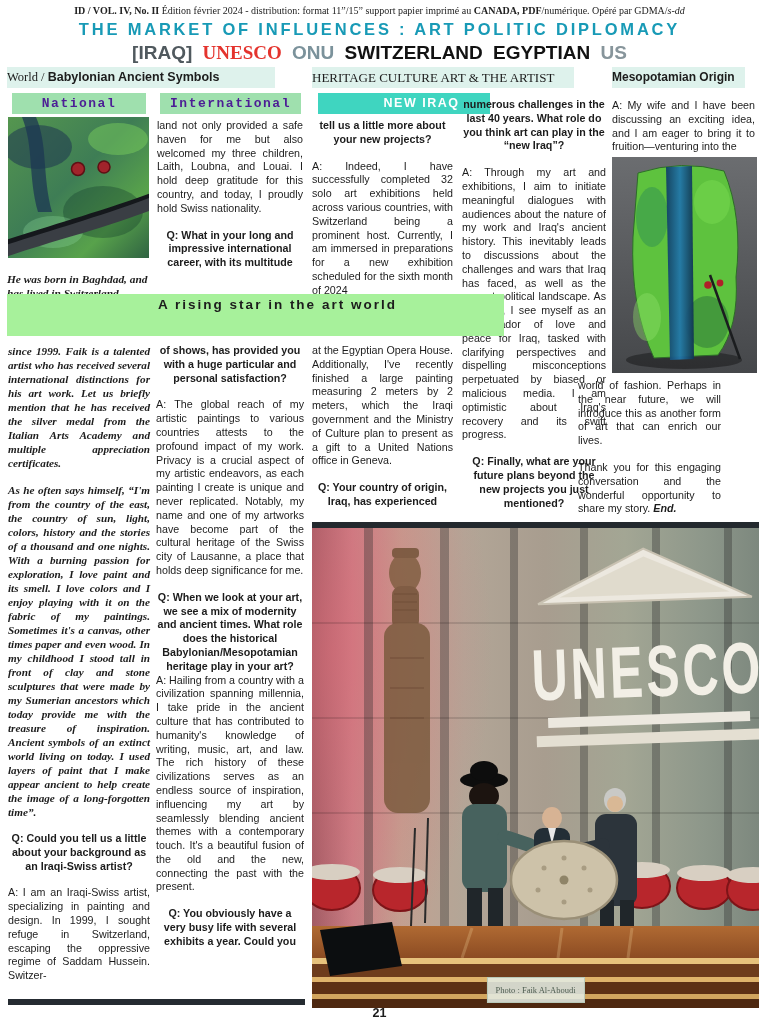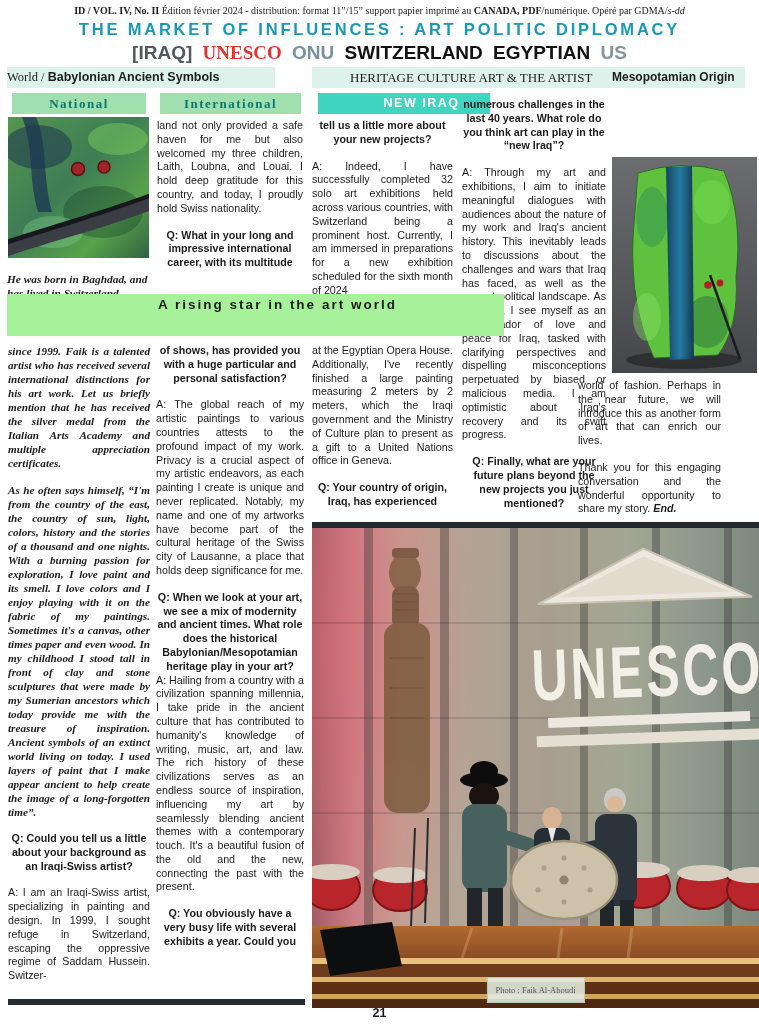--- a/index.html
+++ b/index.html
@@ -17,24 +17,24 @@
   .sub-title .iraq{color:#50595e;}
   .sub-title .unesco{color:#e4332d;font-family:"Liberation Serif",serif;}
   .sub-title .onu{color:#7b929b;}
   .sub-title .sw{color:#121212;}
   .sub-title .us{color:#87959b;}
   
   .mintbox{background:#def2ec;height:21px;line-height:21px;text-align:left;}
   .hdr-left{top:67px;left:7px;width:268px;font-size:12.5px;}
   .hdr-left .pre{font-family:"Liberation Serif",serif;}
   .hdr-left .b{font-weight:700;}
-  .hdr-center{top:67px;left:312px;width:262px;font-family:"Liberation Serif",serif;font-size:13px;padding-left:38px;}
+  .hdr-center{top:67px;left:312px;width:262px;font-family:"Liberation Serif",serif;font-size:13px;}
   .hdr-right{top:67px;left:612px;width:133px;font-weight:700;font-size:12px;}
   .greenlab{top:93px;height:21px;line-height:21px;text-align:center;background:#9fe0ae;
-            font-family:Liberation Serif, serif;font-weight:700;font-size:13px;color:#0f766e;letter-spacing:1.5px;}
+            font-family:Liberation Mono, monospace;font-weight:700;font-size:13px;color:#4c1d95;letter-spacing:1.5px;}
   .lab-nat{left:12px;width:134px;}
   .lab-int{left:160px;width:141px;}
   .lab-new{left:318px;width:137px;background:#3fd5c0;color:#ffffff;
            font-family:"Liberation Sans",sans-serif;font-size:12.5px;letter-spacing:1.5px;padding-left:35px;}
   
   .bt{font-size:10.7px;line-height:13.8px;text-align:justify;}
   .qt{font-size:10.7px;line-height:13.8px;font-weight:700;text-align:center;}
   .gap{height:13px;}
   .serifp{font-family:"Liberation Serif",serif;font-style:italic;font-weight:600;
           font-size:11.2px;line-height:14px;text-align:justify;}
@@ -121,20 +121,21 @@
   </div>
 
   <div class="abs" style="top:98px;left:462px;width:144px;">
     <div class="qt">numerous challenges in the last 40 years. What role do you think art can play in the “new Iraq”?</div>
     <div class="gap"></div>
     <div class="bt">A: Through my art and exhibitions, I aim to initiate meaningful dialogues with audiences about the nature of my work and Iraq's ancient history. This inevitably leads to discussions about the challenges and wars that Iraq has faced, as well as the current political landscape. As an artist, I see myself as an ambassador of love and peace for Iraq, tasked with clarifying perspectives and dispelling misconceptions perpetuated by biased or malicious media. I am optimistic about Iraq's recovery and its swift progress.</div>
     <div class="gap"></div>
     <div class="qt">Q: Finally, what are your future plans beyond the new projects you just mentioned?</div>
   </div>
 
+  <div class="abs bt" style="top:99px;left:612px;width:143px;">A: My wife and I have been discussing an exciting idea, and I am eager to bring it to fruition—venturing into the</div>
 
   <div class="abs art2">
     <svg width="145" height="216" viewBox="0 0 145 216">
       <defs>
         <linearGradient id="a2bg" x1="0" y1="0" x2="0" y2="1">
           <stop offset="0" stop-color="#6b6d70"></stop>
             <stop offset="1" stop-color="#45474a"></stop>
         </linearGradient>
         <linearGradient id="a2b" x1="0" y1="0" x2="1" y2="0">
           <stop offset="0" stop-color="#123f63"></stop>

